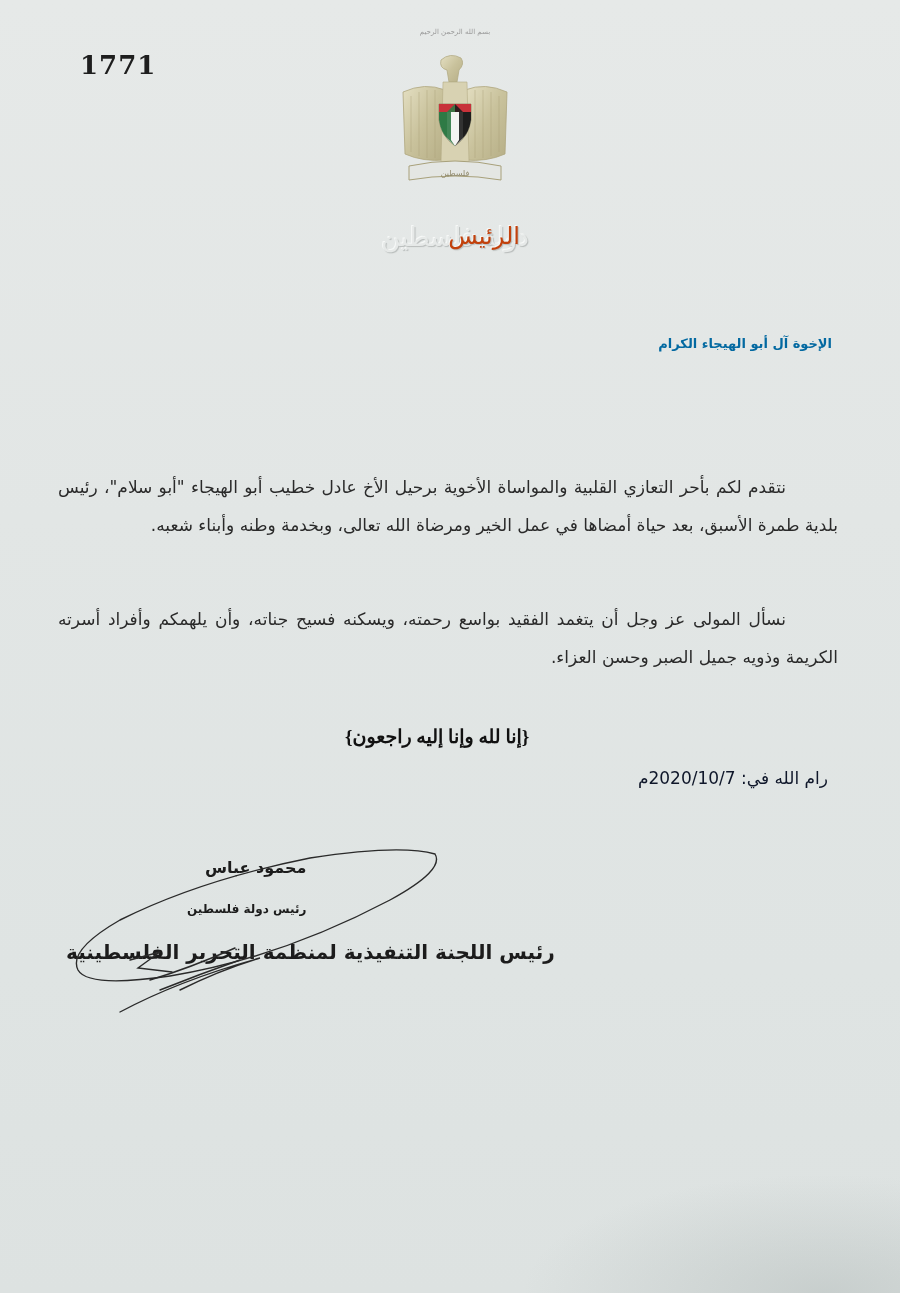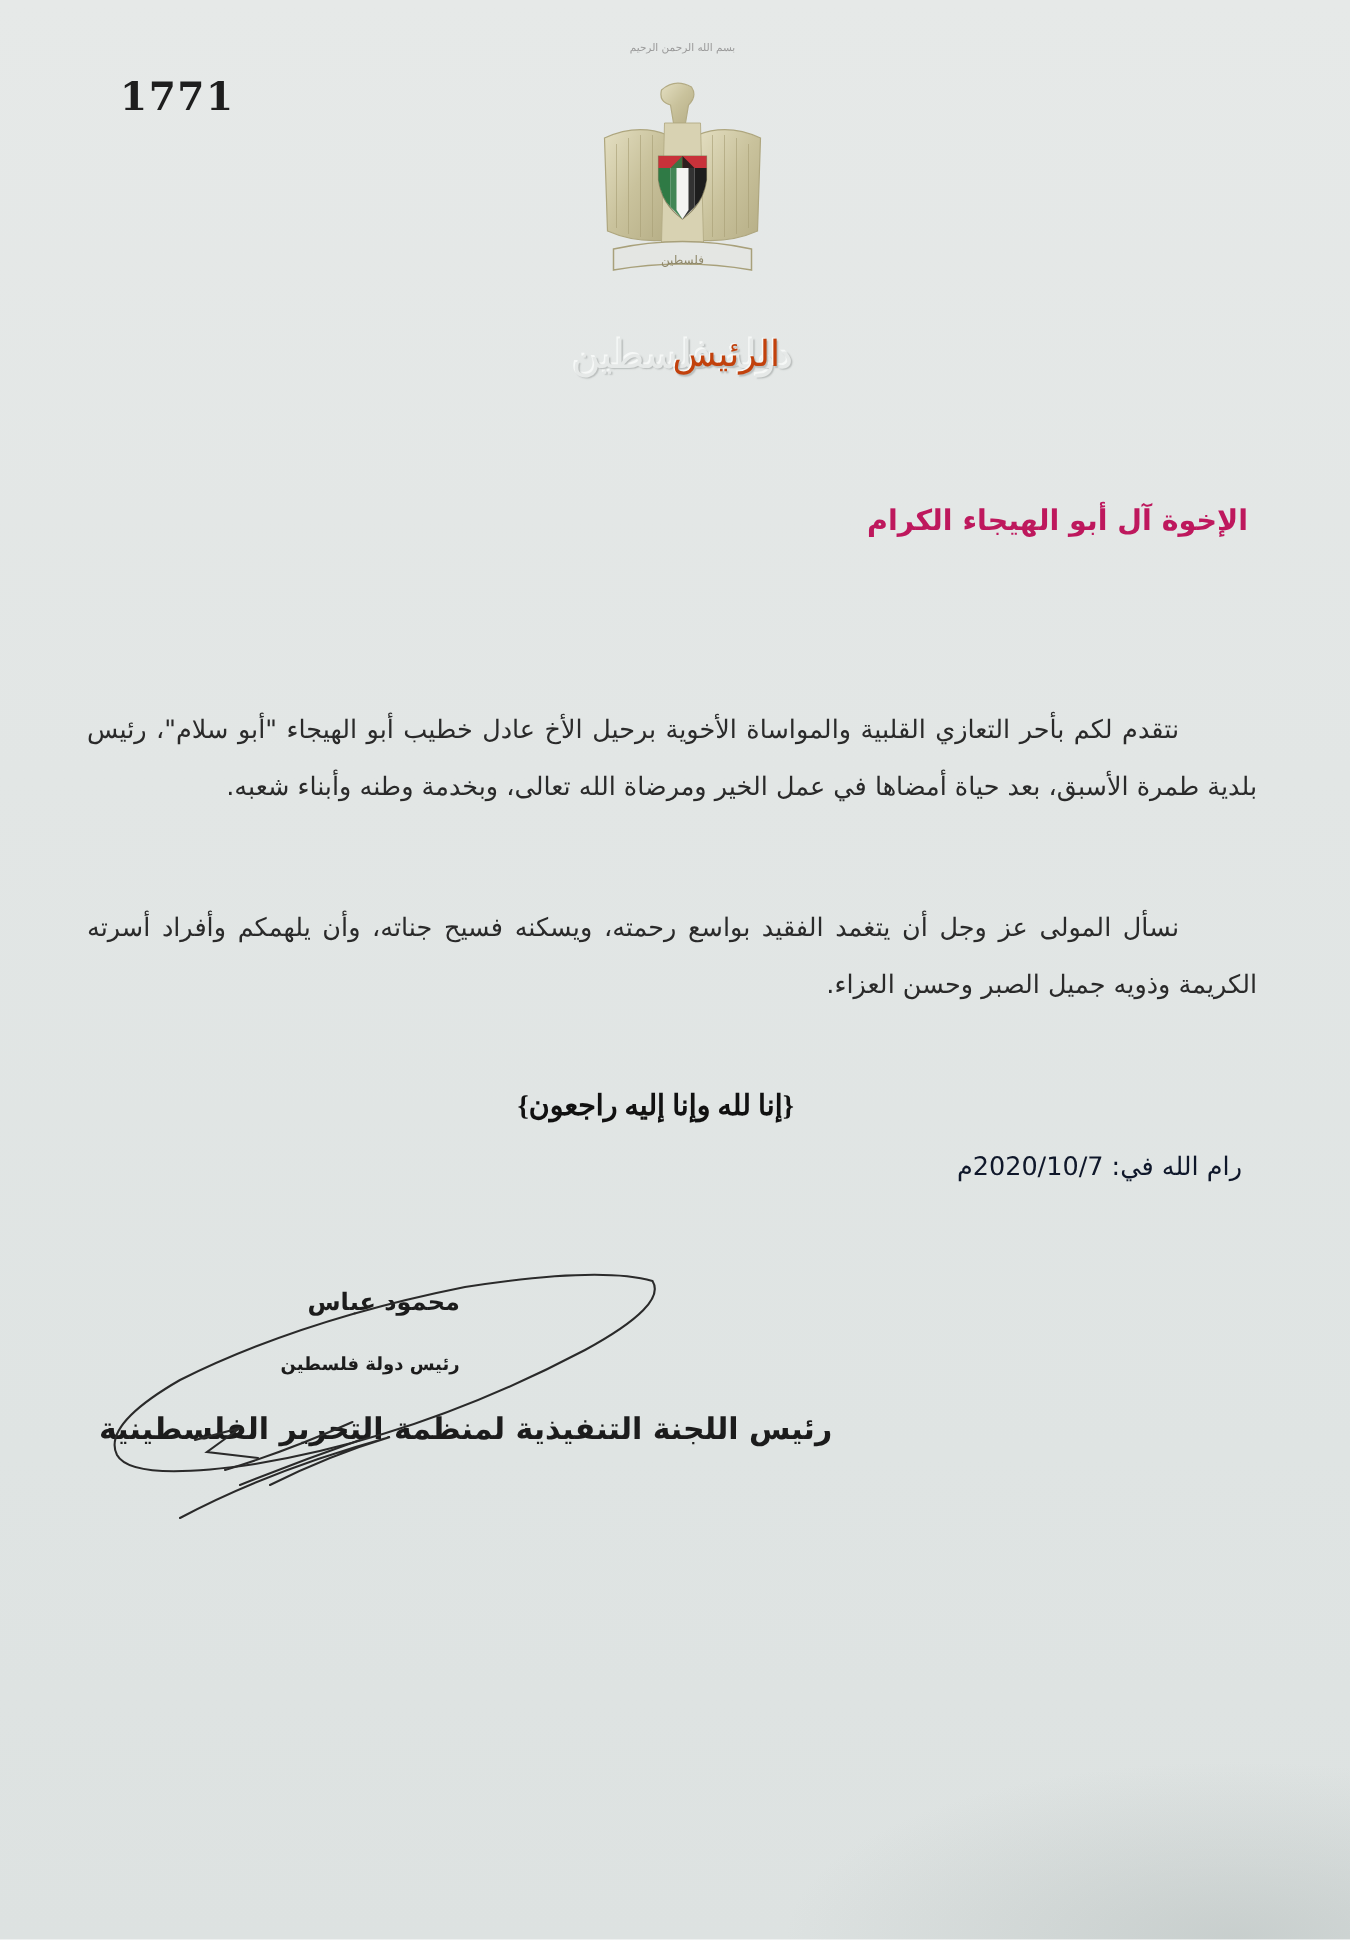--- a/index.html
+++ b/index.html
@@ -33,21 +33,21 @@
       text-shadow: 1px 1px 1px #b8bcbb, -1px -1px 0 #f6f8f7;
       margin-top: 32px;
     }
     .office-name {
       position: absolute; left: 0; top: 200px; width: 130px; text-align: right;
       direction: rtl; font-size: 24px; color: #c2410c;
       text-shadow: 1px 1px 1px #b8bcbb, -1px -1px 0 #f6f8f7;
     }
     .salutation {
       position: absolute; right: 68px; top: 336px;
-      direction: rtl; font-weight: bold; font-size: 19px; color: #be185d;
+      direction: rtl; font-weight: bold; font-size: 13px; color: #0369a1;
     }
     .para {
       position: absolute; right: 62px; width: 780px;
       direction: rtl; text-align: justify; font-size: 17px; line-height: 38px;
       color: #2a2a2a;
     }
     .para.p1 { top: 451px; text-indent: 52px; }
     .para.p2 { top: 583px; text-indent: 52px; }
     .quran {
       position: absolute; left: 345px; top: 725px;

